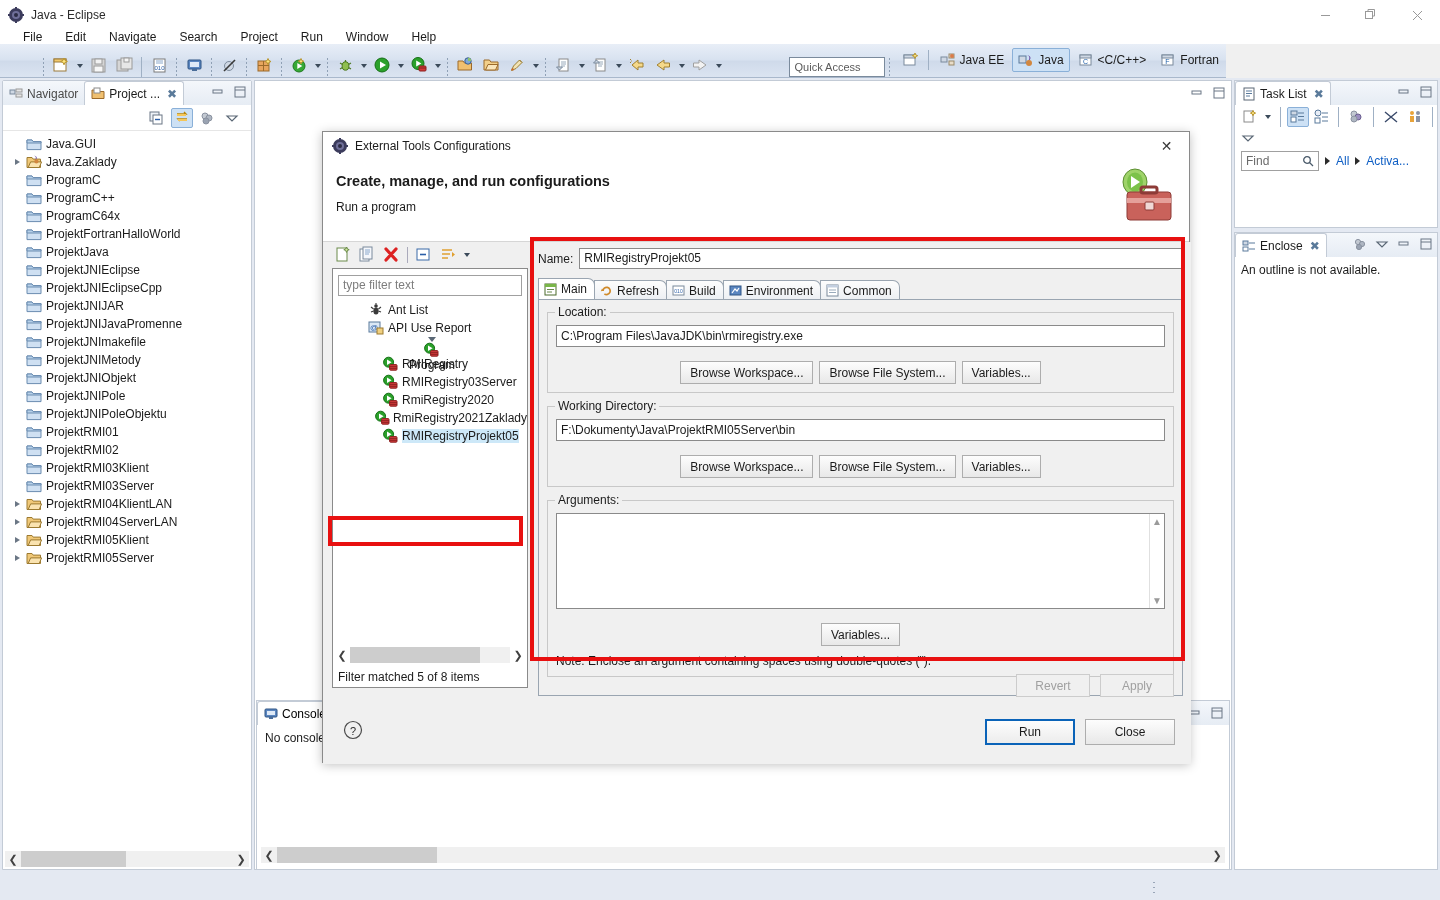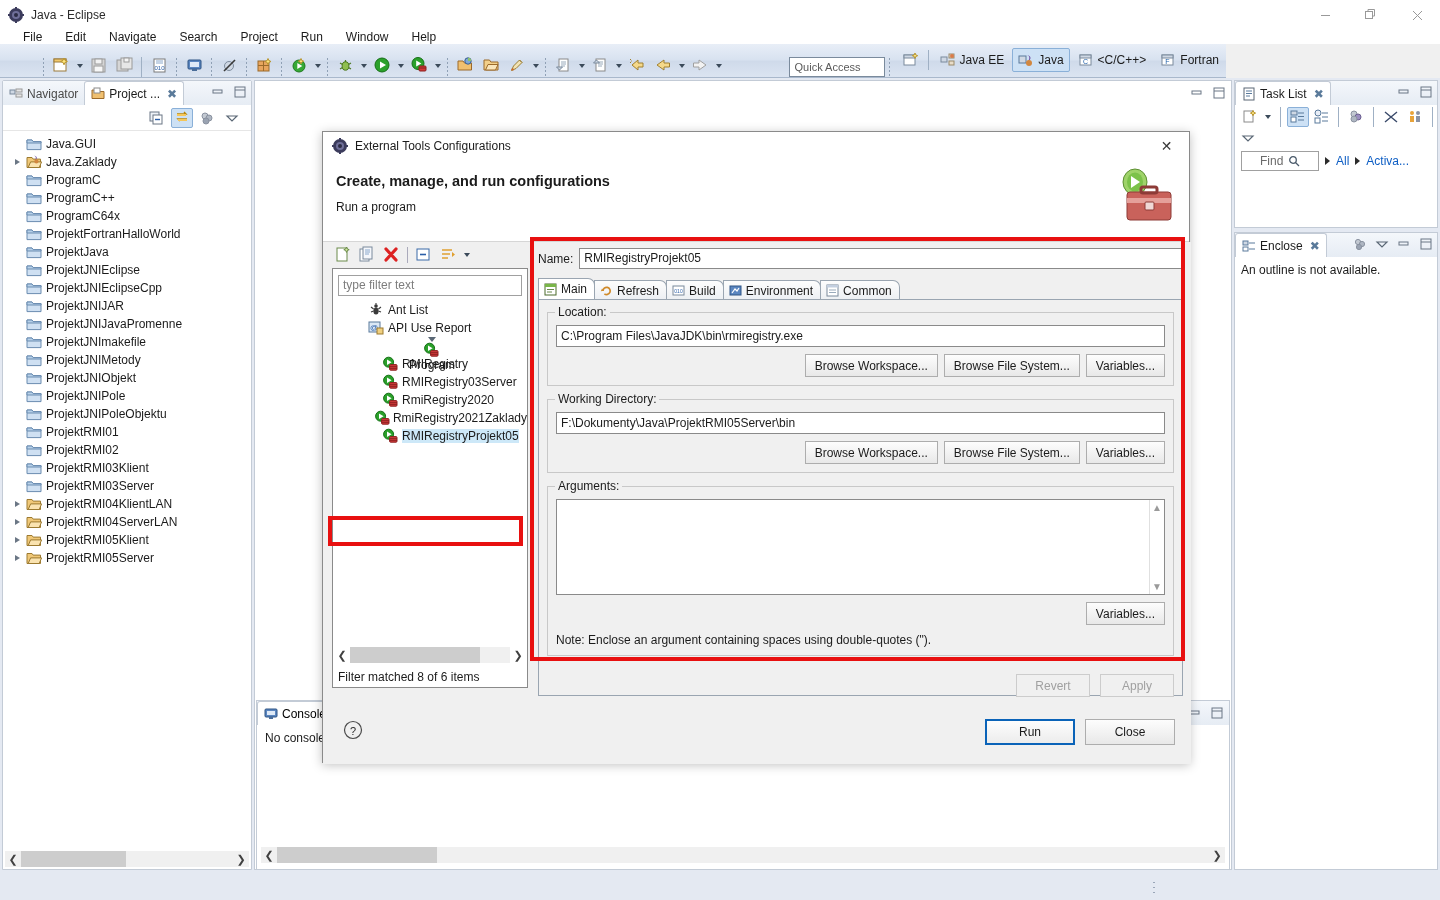--- a/index.html
+++ b/index.html
@@ -136,21 +136,21 @@
   
   .right-panel { position: absolute; left: 1234px; top: 2px; width: 204px; height: 790px; }
   .tasklist-view { position: absolute; left: 0; top: 0; width: 204px; height: 148px;
     background: #ffffff; border: 1px solid #c3cbd6; }
   .outline-view { position: absolute; left: 0; top: 152px; width: 204px; height: 638px;
     background: #ffffff; border: 1px solid #c3cbd6; }
   .tl-toolbar { display: flex; align-items: center; gap: 2px; height: 24px; padding-left: 4px; }
   .tl-row2 { height: 18px; display: flex; align-items: center; padding-left: 6px; }
   .find-row { display: flex; align-items: center; gap: 6px; padding: 4px 6px; }
   .find-box { width: 78px; height: 20px; border: 1px solid #a0a0a0; background: #fff;
-     display: flex; align-items: center; justify-content: space-between; padding: 0 18px; }
+     display: flex; align-items: center; justify-content: space-between; padding: 0 4px; }
   .find-box span { font-size: 12px; color: #6b6b6b; }
   .link-blue { color: #0e5ec4; font-size: 12px; }
   .tri-right::after { content: ""; display: inline-block; border-top: 4px solid transparent;
      border-bottom: 4px solid transparent; border-left: 5px solid #2b2b2b; }
   .outline-msg { padding: 6px 6px; font-size: 12px; color: #1b1b1b; }
 
   
   .statusbar { position: absolute; left: 0; top: 878px; width: 1440px; height: 22px; background: #e4e9f2; }
   .grip { position: absolute; left: 1152px; top: 880px; width: 4px; height: 16px;
     background-image: radial-gradient(circle, #9aa6b8 1px, transparent 1px);
@@ -206,21 +206,21 @@
       border: 1px solid #9aa5b1; border-bottom: none; border-radius: 0 7px 0 0; margin-right: -1px; }
   .ctab.active { background: #ffffff; font-weight: normal; border-bottom: 1px solid #fff; height: 22px; }
   .tabline { position: absolute; left: 0; right: 0; bottom: 0; height: 1px; background: #9aa5b1; }
 
   .tabpanel { border: 1px solid #9aa5b1; border-top: none; background: #f0f0f0; height: 396px; padding: 8px 8px 0 8px; position: relative; }
 
   .group { border: 1px solid #c8c8c8; margin-top: 4px; position: relative; padding: 12px 8px 8px 8px; }
   .group > .glabel { position: absolute; left: 7px; top: -8px; background: #f0f0f0; padding: 0 3px; font-size: 12px; color: #1b1b1b; }
   .txt-input { height: 22px; border: 1px solid #8a8a8a; background: #fff; font-size: 12px; color: #1b1b1b;
       line-height: 20px; padding-left: 4px; }
-  .btn-row { display: flex; justify-content: flex-end; gap: 6px; margin-top: 7px; }
+  .btn-row { display: flex; justify-content: center; gap: 6px; margin-top: 14px; }
   .btn { height: 23px; min-width: 74px; padding: 0 9px; background: linear-gradient(to bottom,#fdfdfd,#e8e8e8);
       border: 1px solid #adadad; font-size: 12px; color: #1b1b1b; display: flex; align-items: center; justify-content: center; }
 
   .args-area { height: 96px; border: 1px solid #8a8a8a; background: #fff; display: flex; }
   .args-text { flex: 1; }
   .args-sb { width: 15px; background: #fff; border-left: 1px solid #e0e0e0; display: flex;
       flex-direction: column; justify-content: space-between; align-items: center; padding: 2px 0; }
   .sb-chev { color: #9a9a9a; font-size: 10px; }
   .note-text { font-size: 12px; color: #1b1b1b; margin-top: 8px; }
 
@@ -1195,21 +1195,21 @@
                 <span class="lbl">RMIRegistryProjekt05</span>
               </div>
             </div>
           <div class="cfg-hscroll">
             <div class="hs-arrow">❮</div>
             <div class="hs-track">
               <div class="hs-thumb" style="width:130px"></div>
             </div>
             <div class="hs-arrow">❯</div>
           </div>
-          <div class="cfg-filter-note">Filter matched 8 of 6 items</div>
+          <div class="cfg-filter-note">Filter matched 5 of 8 items</div>
         </div>
       </div>
 
       <div class="cfg-right">
 
         <div class="name-row">
           <span class="name-label">Name:</span>
           <div class="name-input">RMIRegistryProjekt05</div>
         </div>
 

